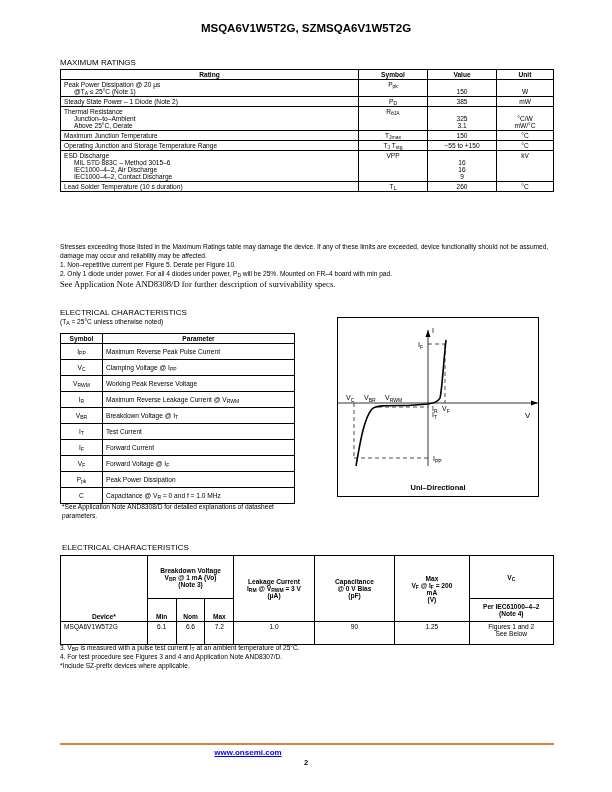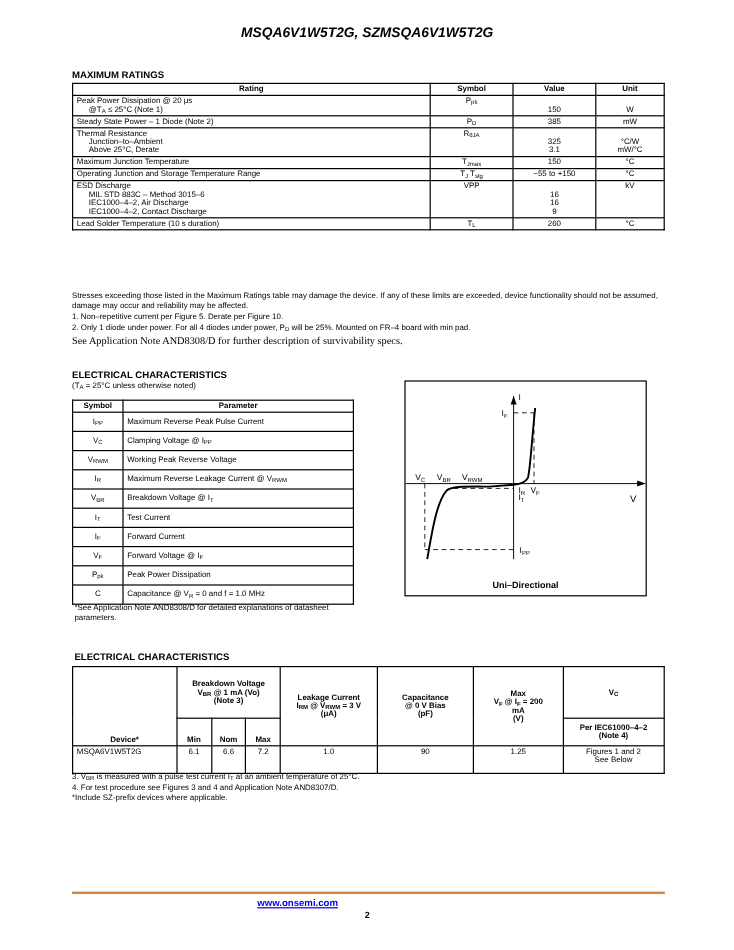--- a/index.html
+++ b/index.html
@@ -1,19 +1,19 @@
 <!DOCTYPE html>
 <html><head>
 <meta charset="utf-8">
 <style>
   html, body { margin:0; padding:0; background:#fff; }
   body { width:612px; height:792px; position:relative; font-family:"Liberation Sans", sans-serif; color:#000; overflow:hidden; }
   .abs { position:absolute; }
-  .title { left:0; width:612px; top:22px; text-align:center; font-weight:bold; font-size:11.5px;font-style:italic; }
-  .sec { font-weight:bold; font-size:8px;text-align:center; }
+  .title { left:0; width:612px; top:22px; text-align:center; font-weight:bold; font-size:11.5px; }
+  .sec { font-weight:normal; font-size:8px;text-align:center; }
   table { border-collapse:collapse; }
   td, th { border:1px solid #000; font-size:6.6px; padding:1px 3px; vertical-align:top; }
   th { font-weight:bold; text-align:center; vertical-align:middle; }
   .c { text-align:center; }
   .ind { padding-left:10px; display:block; }
   .note { font-size:6.6px; line-height:8.6px; }
   .serif { font-family:"Liberation Serif", serif; font-size:8.6px;text-align:center; }
   sub { font-size:5px; vertical-align:-1px; line-height:0; }
   #maxr { left:60px; top:69px; width:494px; }
   #maxr td.r { width:291px; }

